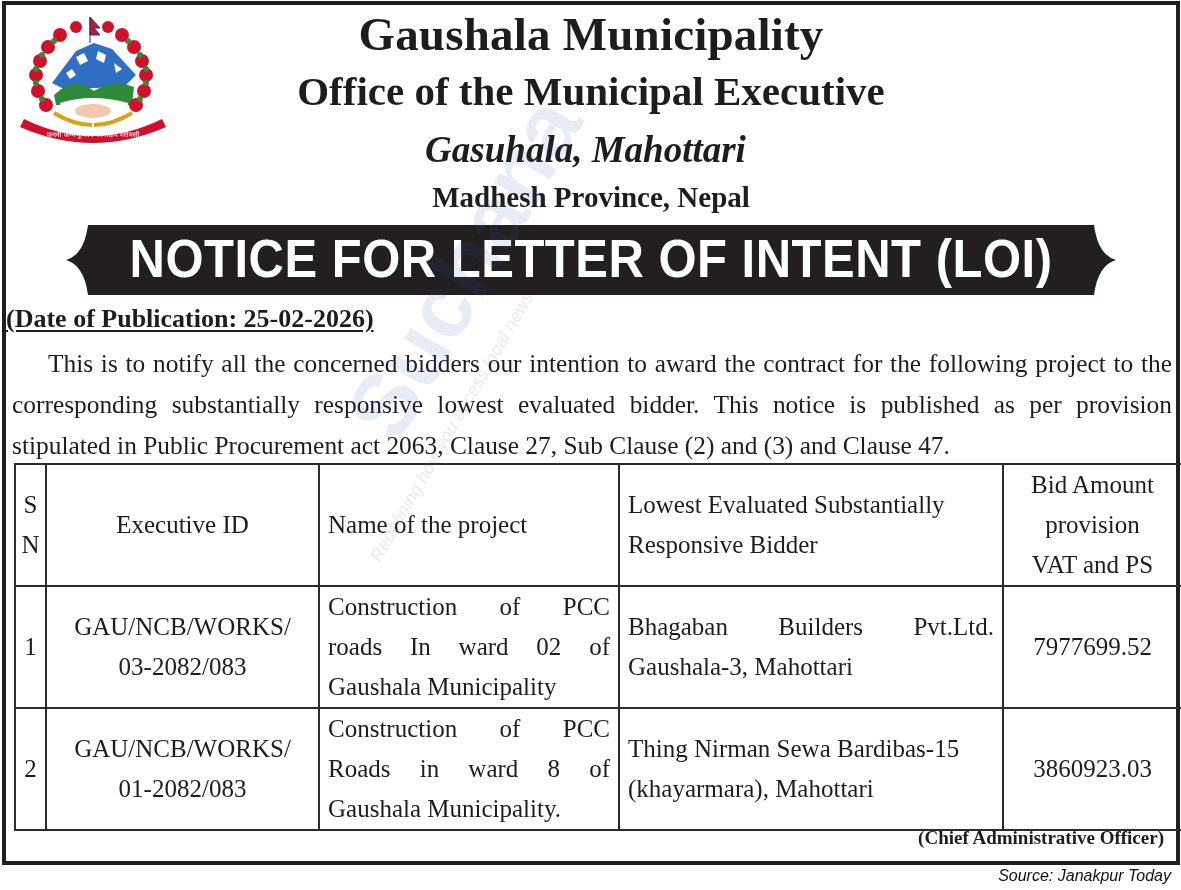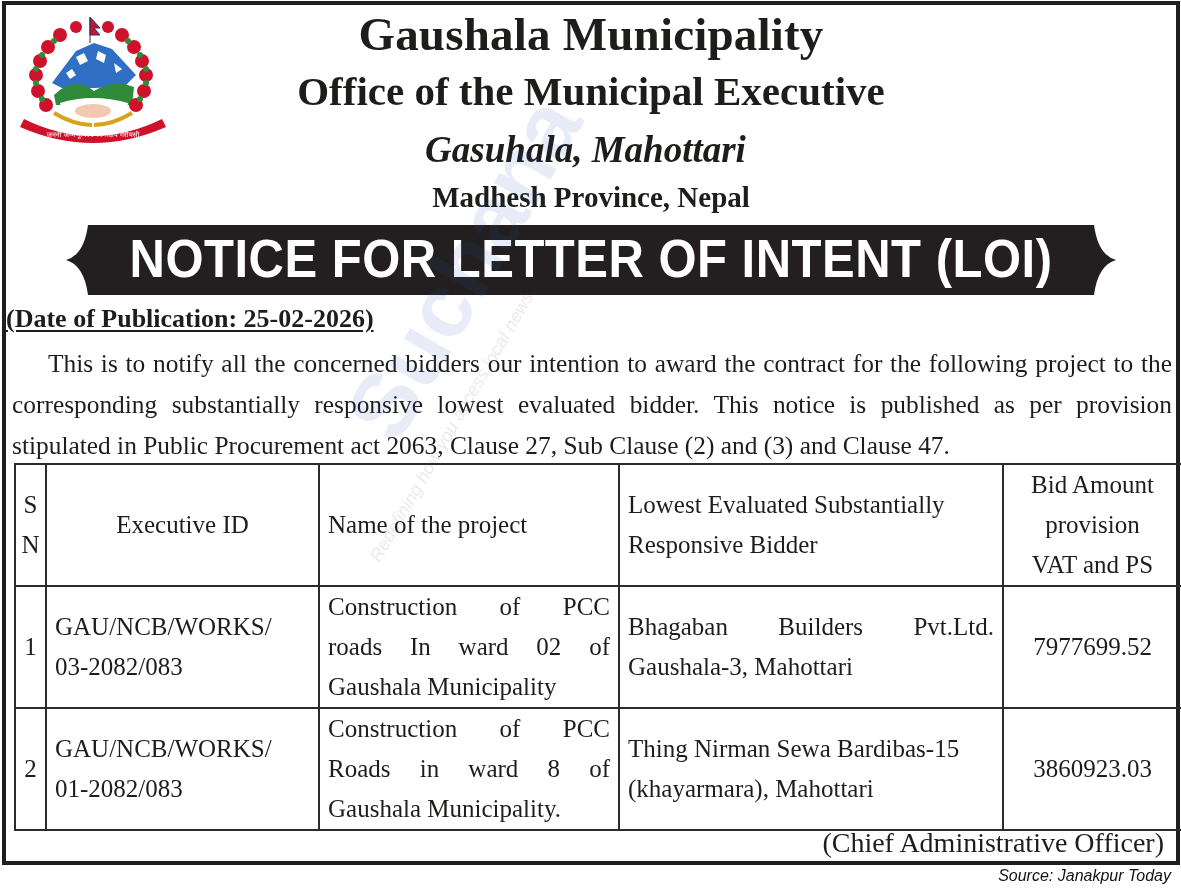--- a/index.html
+++ b/index.html
@@ -101,34 +101,34 @@
     table.loi th, table.loi td {
       border: 2.5px solid #2b2b2b;
       font-weight: normal;
       vertical-align: middle;
       padding: 0 8px;
       line-height: 40px;
     }
     table.loi thead th { height: 117px; text-align: center; }
     table.loi tbody td { height: 117px; }
     .c-sn { width: 29px; text-align: center; padding: 0 !important; }
-    .c-id { width: 255px; }
+    .c-id { width: 255px; text-align: center; }
     .c-name { width: 282px; text-align: justify; text-align-last: left; }
     .c-bidder { width: 366px; text-align: justify; text-align-last: left; }
     .c-amt { width: 145px; text-align: center; padding: 0 16px !important; }
     .sn-stack span { display: block; line-height: 40px; }
     .cell-line { display: block; }
     .just-line { display: block; text-align: justify; text-align-last: justify; }
 
     .signatory {
       position: absolute;
       right: 12px;
       top: 822px;
-      font-weight: normal;
-      font-size: 28px;
+      font-weight: bold;
+      font-size: 19px;
       white-space: nowrap;
     }
     .source {
       position: absolute;
       right: 10px;
       top: 867px;
       font-family: "Liberation Sans", "DejaVu Sans", sans-serif;
       font-style: italic;
       font-size: 16px;
       color: #111;

